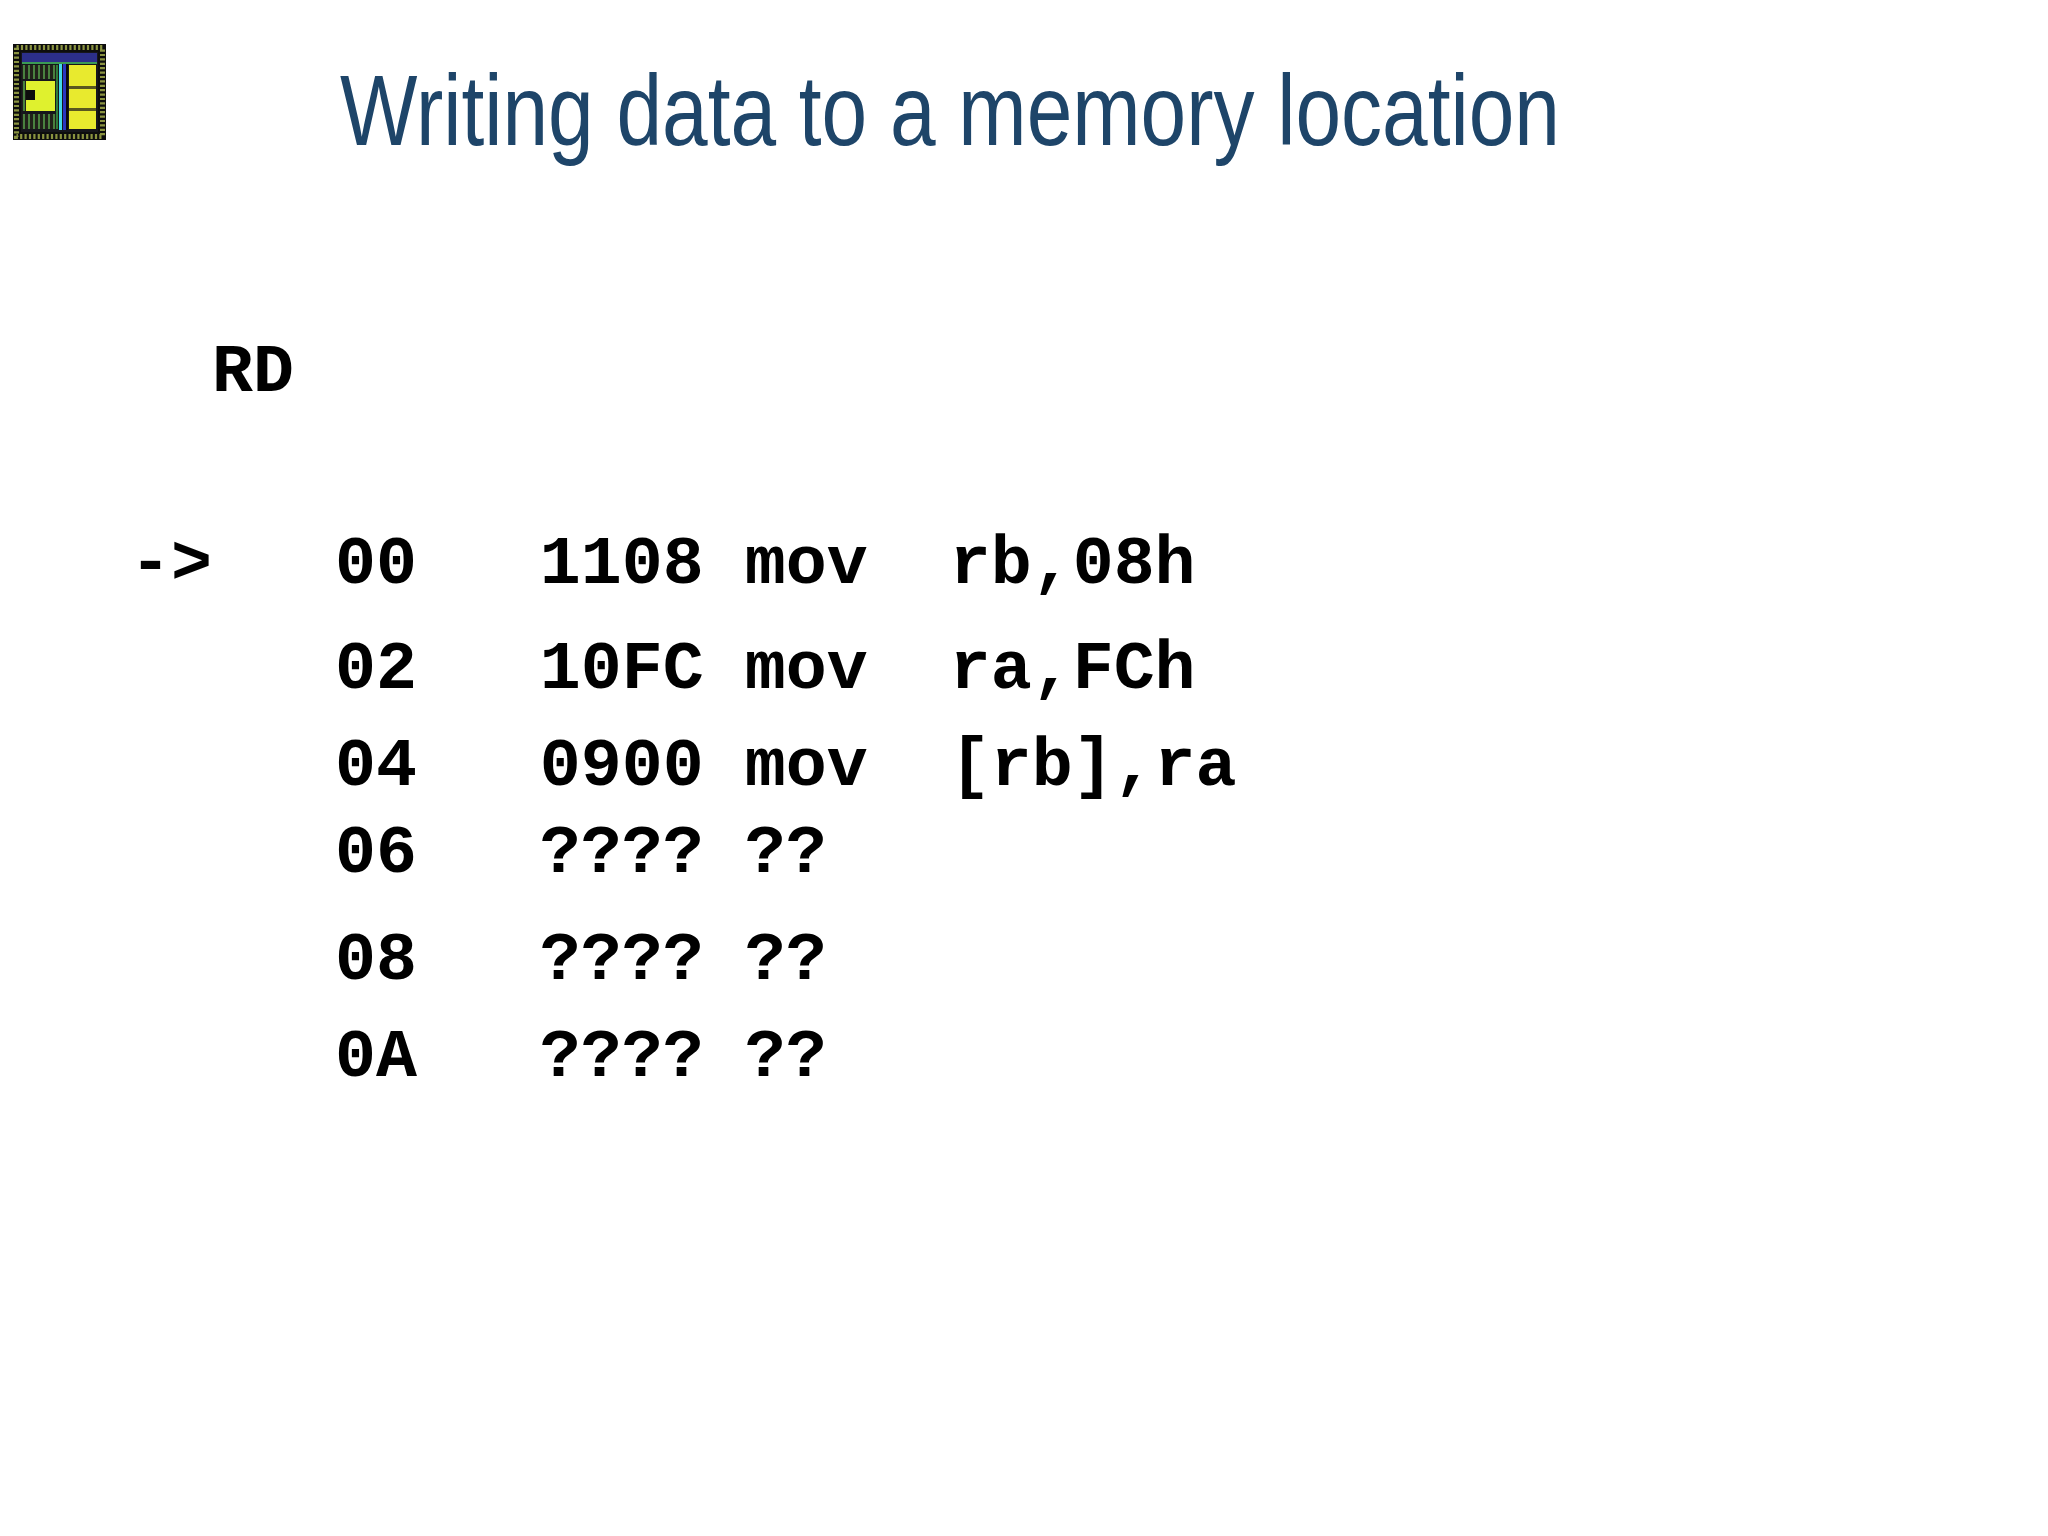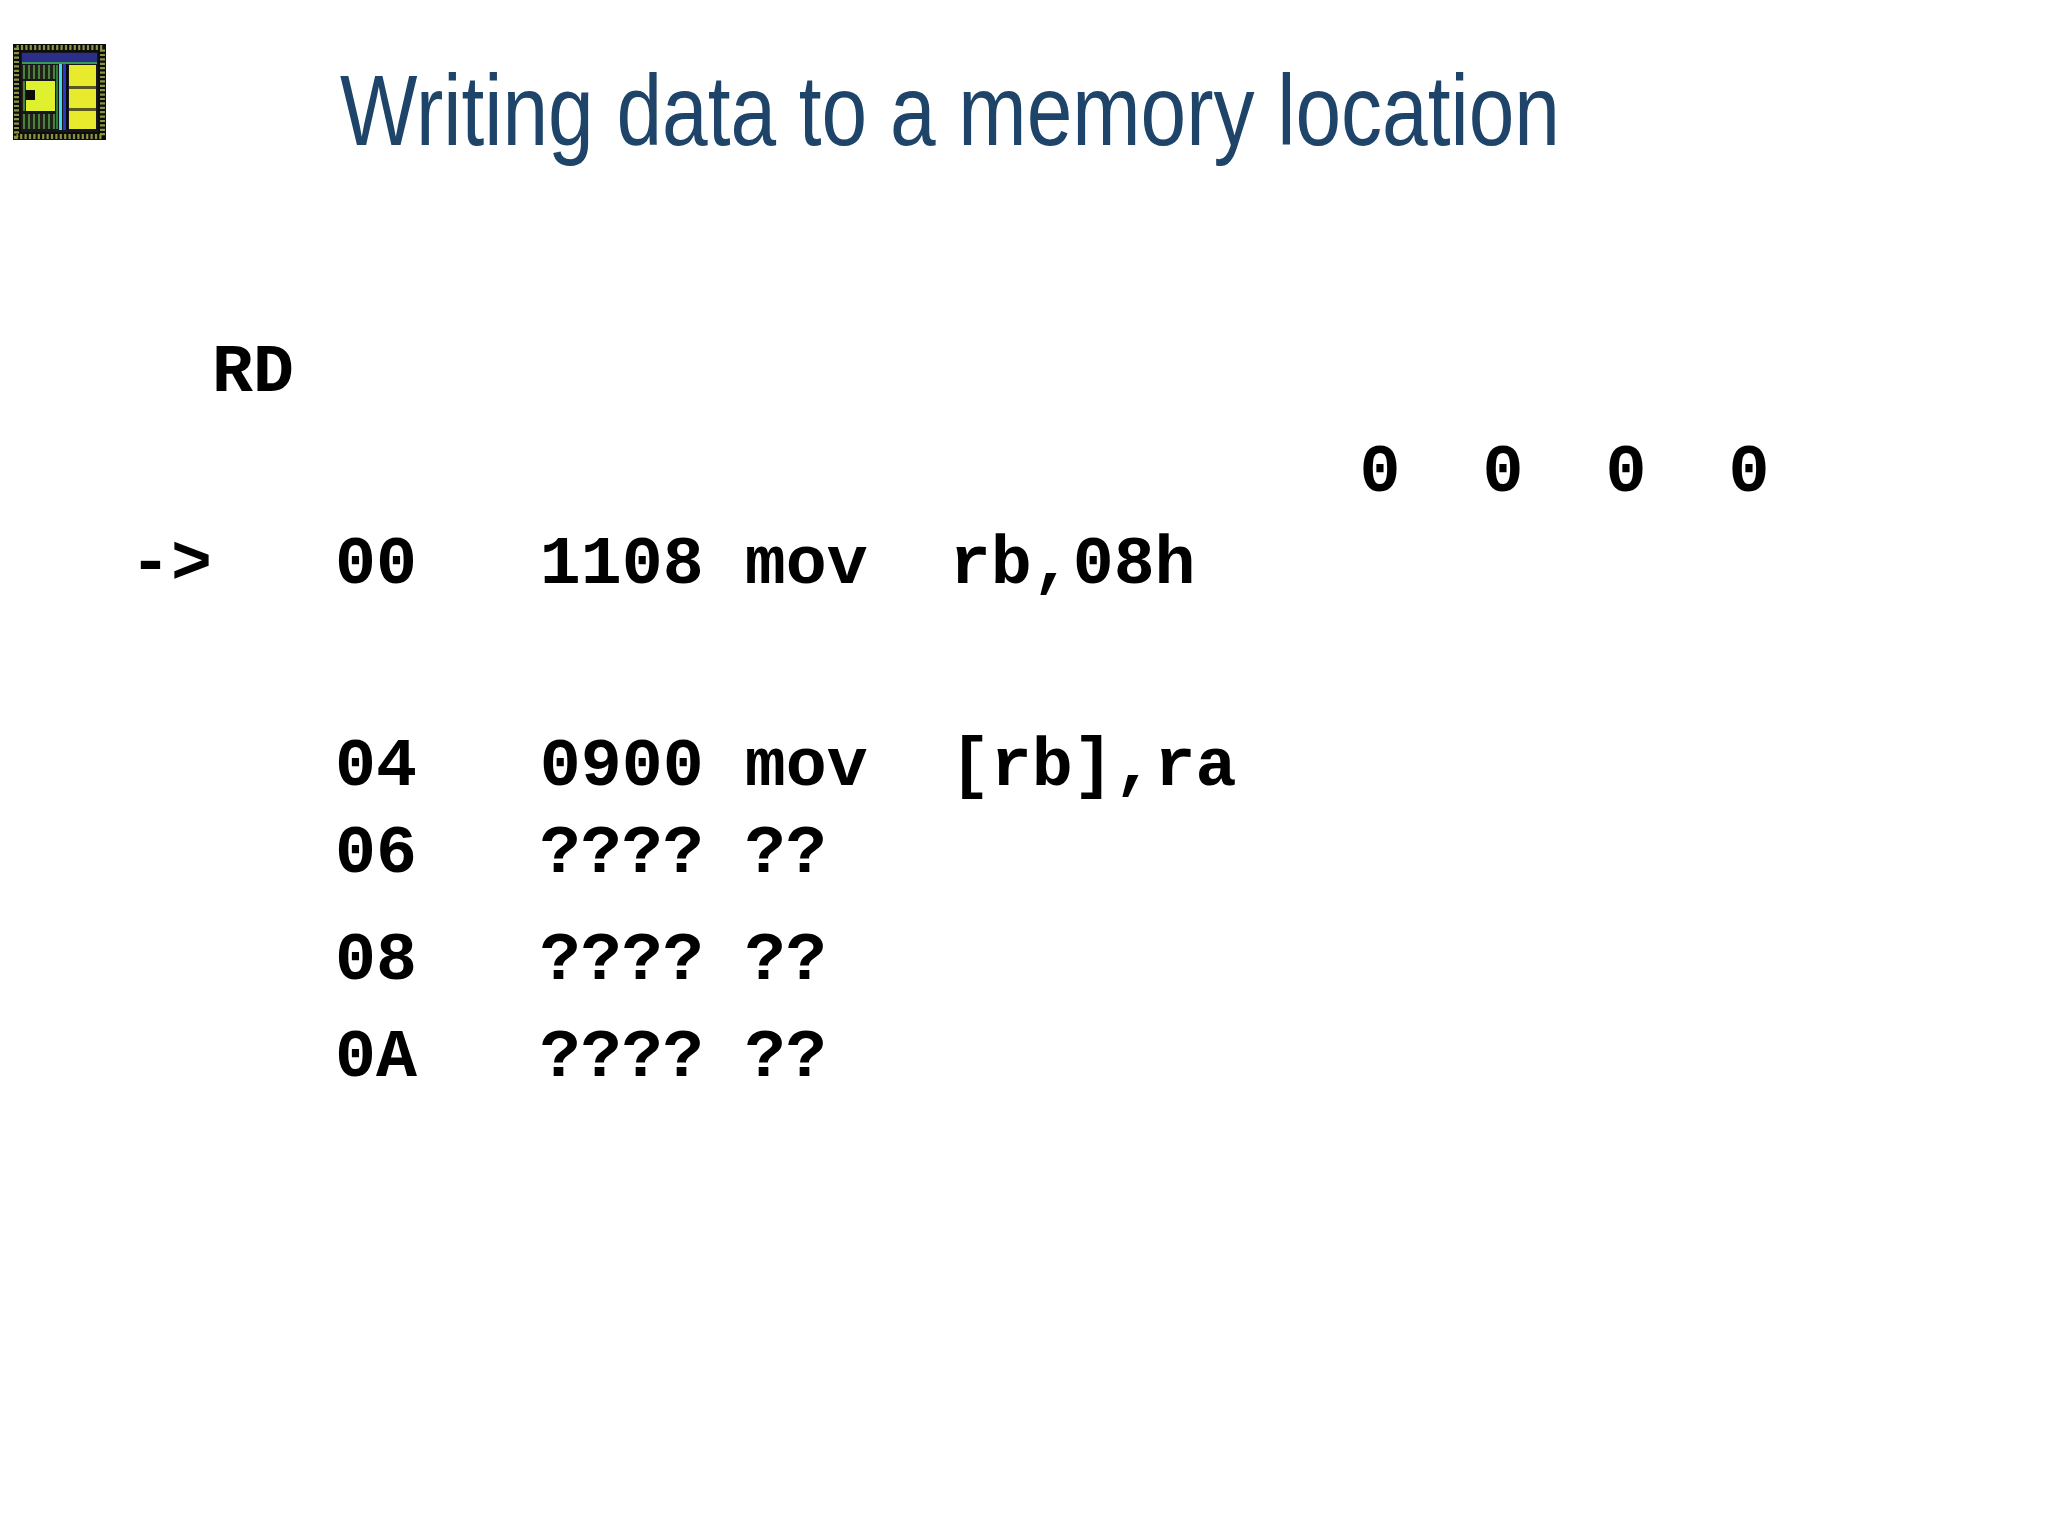--- a/index.html
+++ b/index.html
@@ -97,22 +97,22 @@
       <rect x="13" y="37" width="29" height="30" fill="#dff12e"></rect>
       <rect x="13" y="46" width="9" height="10" fill="#0d0d0d"></rect>
       <rect x="43" y="21" width="2" height="64" fill="#2f7d3a"></rect>
     </svg>
   </div>
 
   <h1 class="title">Writing data to a memory location</h1>
 
   <div class="listing">
     <div class="mline" style="top:339px">  RD</div>
-    <div class="mline" style="top:439px">                              0  0  0  0</div>
     <div class="mline" style="top:531px">-&gt;   00   1108 mov  rb,08h</div>
+    <div class="mline" style="top:636px">     02   10FC mov  ra,FCh</div>
     <div class="mline" style="top:733px">     04   0900 mov  [rb],ra</div>
     <div class="mline" style="top:820px">     06   ???? ??</div>
     <div class="mline" style="top:927px">     08   ???? ??</div>
     <div class="mline" style="top:1024px">     0A   ???? ??</div>
   </div>
 
   <div class="page-number">22</div>
 
 </div>
 

